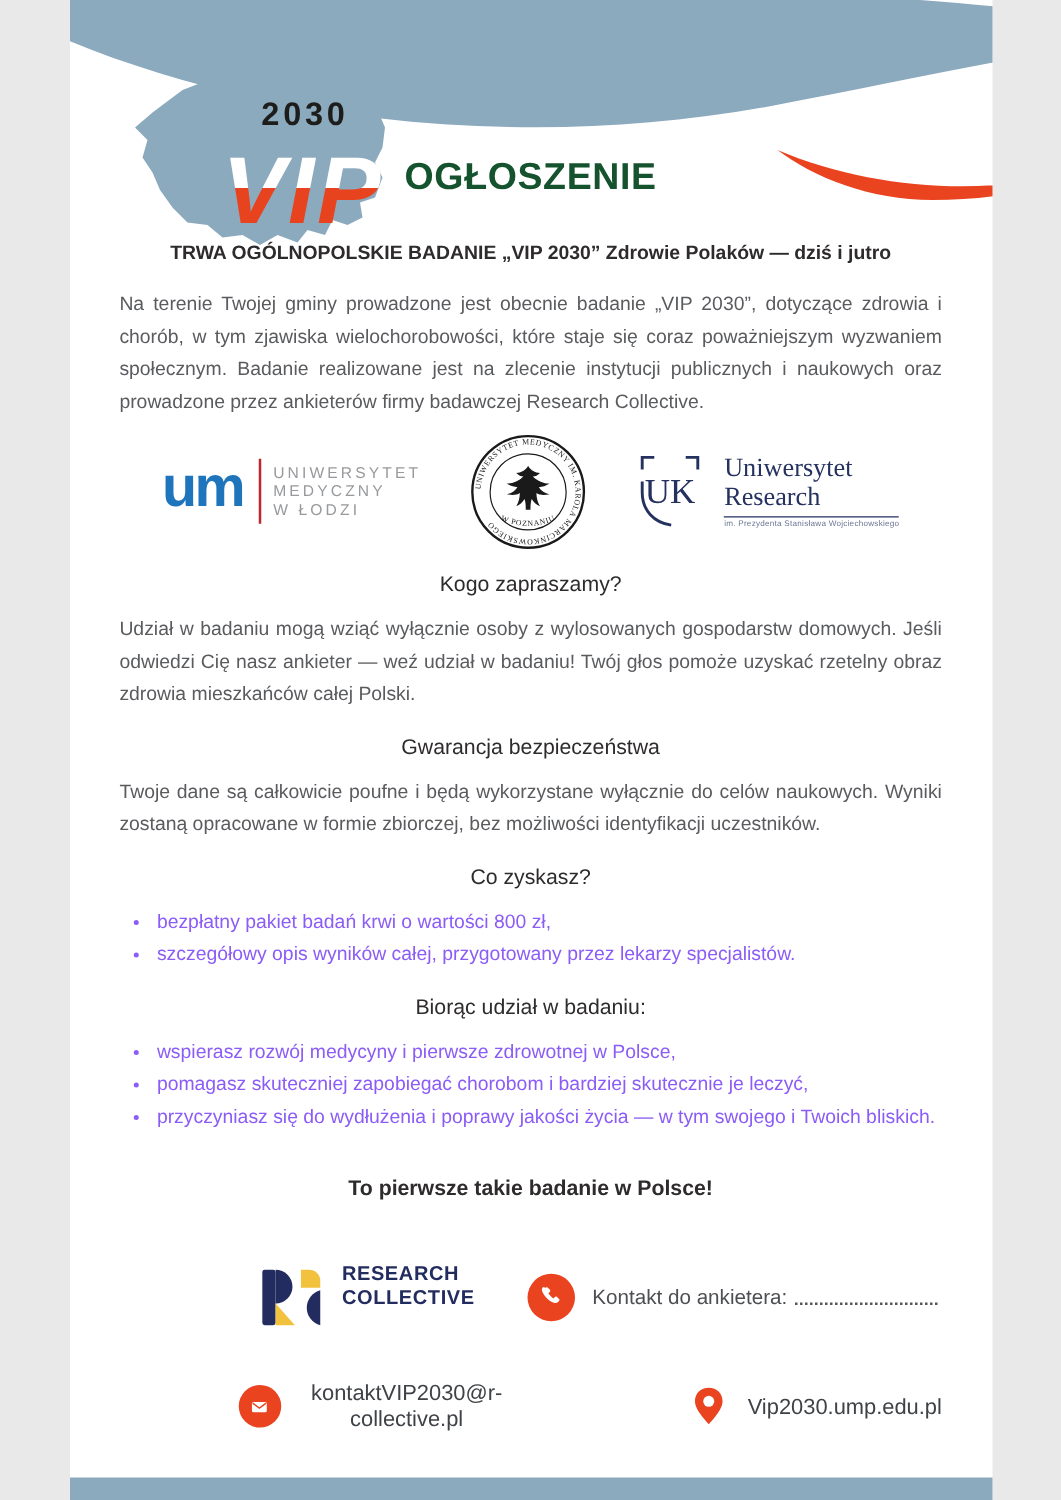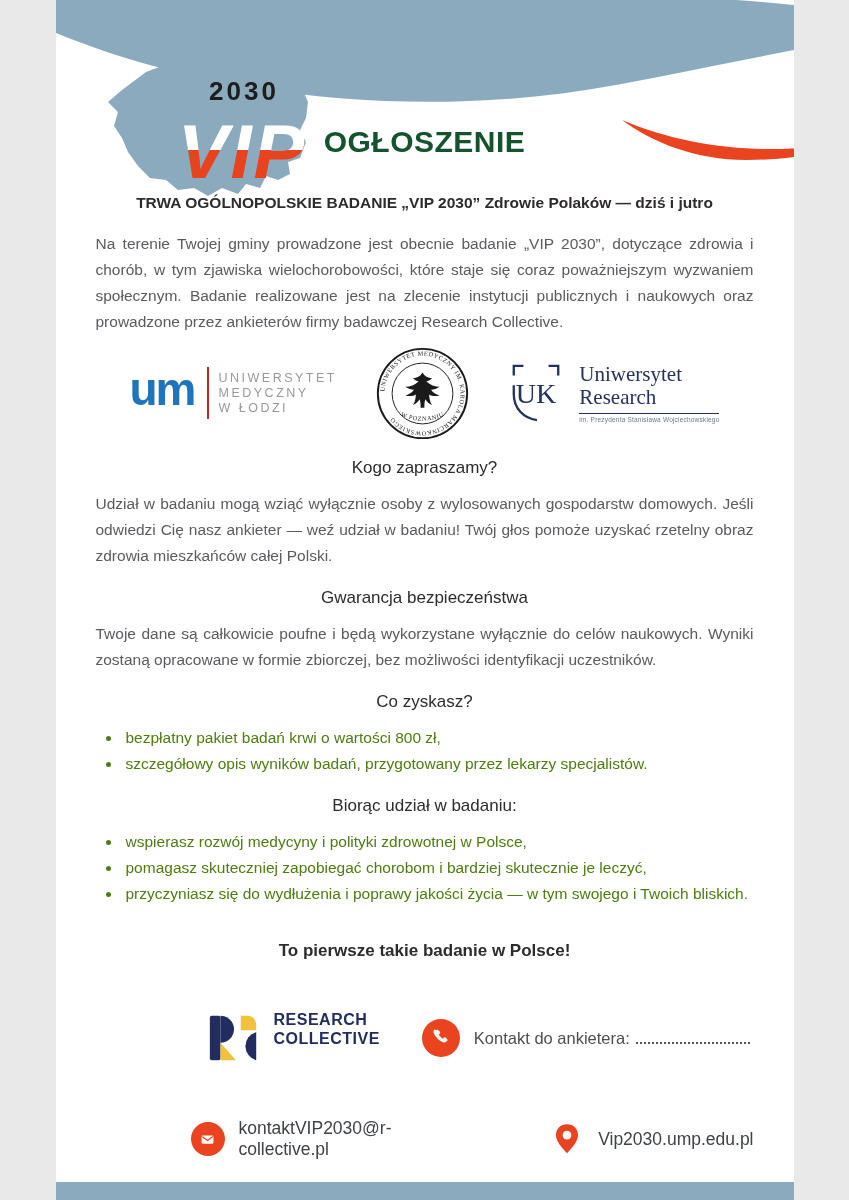--- a/index.html
+++ b/index.html
@@ -49,21 +49,21 @@
   .logo-kalisz .uk-sub {
     font-family:"Liberation Sans", sans-serif; font-size:6.5px; color:#6b7693;
     border-top:1px solid #25315f; margin-top:4px; padding-top:2px; letter-spacing:.2px;
   }
   
   .sec-heading {
     text-align:center; font-size:17px; line-height:22px; font-weight:400;
     color:#2e2b2c; margin:18px 0 12px 0;
   }
   ul.bullets { list-style:disc; padding-left:26px; margin:0; }
-  ul.bullets li { font-size:15.5px; line-height:26px; color:#4d7c0f; padding-left:4px; }
+  ul.bullets li { font-size:15.5px; line-height:26px; color:#8b5cf6; padding-left:4px; }
   .closing-bold {
     text-align:center; font-size:17px; line-height:22px; font-weight:700;
     color:#2e2b2c; margin-top:33px;
   }
   .closing-normal {
     text-align:center; font-size:16.5px; line-height:24px; color:#5a5b5e; margin-top:8px;
   }
   
   .contact-row {
     display:flex; align-items:center; margin:40px 4px 0 108px; height:72px;
@@ -78,21 +78,21 @@
     display:flex; align-items:center; justify-content:center; margin-left:42px;
   }
   .contact-label {
     flex:none; font-size:16.5px; color:#4d4f52; margin-left:14px; white-space:nowrap;
   }
   .dotted-line {
     flex:1; border-bottom:2px dotted #55575a; transform:translateY(5px); margin-left:6px;
   }
   
   .footer-row {
-    display:flex; align-items:center; margin:44px 0 0 95px; gap:12px;
+    display:flex; align-items:center; margin:30px 0 0 95px; gap:12px;text-align:center;
   }
   .footer-item { display:flex; align-items:center; gap:14px; }
   .footer-item.website { margin-left:126px; }
   .round-badge {
     width:34px; height:34px; border-radius:50%; background:#ea4320;
     display:flex; align-items:center; justify-content:center; flex:none;
   }
   .footer-text { font-size:17.5px; color:#3f4246; }
   .bottom-bar {
     position:absolute; left:0; bottom:0; width:849px; height:18px; background:#8caabe;
@@ -177,26 +177,26 @@
 
     <h2 class="sec-heading">Kogo zapraszamy?</h2>
     <p class="para">Udział w badaniu mogą wziąć wyłącznie osoby z wylosowanych gospodarstw domowych. Jeśli odwiedzi Cię nasz ankieter — weź udział w badaniu! Twój głos pomoże uzyskać rzetelny obraz zdrowia mieszkańców całej Polski.</p>
 
     <h2 class="sec-heading">Gwarancja bezpieczeństwa</h2>
     <p class="para">Twoje dane są całkowicie poufne i będą wykorzystane wyłącznie do celów naukowych. Wyniki zostaną opracowane w formie zbiorczej, bez możliwości identyfikacji uczestników.</p>
 
     <h2 class="sec-heading">Co zyskasz?</h2>
     <ul class="bullets">
       <li>bezpłatny pakiet badań krwi o wartości 800 zł,</li>
-      <li>szczegółowy opis wyników badań, przygotowany przez lekarzy specjalistów.</li>
+      <li>szczegółowy opis wyników całej, przygotowany przez lekarzy specjalistów.</li>
     </ul>
 
     <h2 class="sec-heading">Biorąc udział w badaniu:</h2>
     <ul class="bullets">
-      <li>wspierasz rozwój medycyny i polityki zdrowotnej w Polsce,</li>
+      <li>wspierasz rozwój medycyny i pierwsze zdrowotnej w Polsce,</li>
       <li>pomagasz skuteczniej zapobiegać chorobom i bardziej skutecznie je leczyć,</li>
       <li>przyczyniasz się do wydłużenia i poprawy jakości życia — w tym swojego i Twoich bliskich.</li>
     </ul>
 
     <div class="closing-bold">To pierwsze takie badanie w Polsce!</div>
 
     <div class="contact-row">
       <div class="rc-logo">
         <svg width="60" height="56" viewBox="0 0 62 58" aria-hidden="true">
           <rect x="6" y="6" width="11" height="46" rx="2" fill="#232c5f"></rect>

